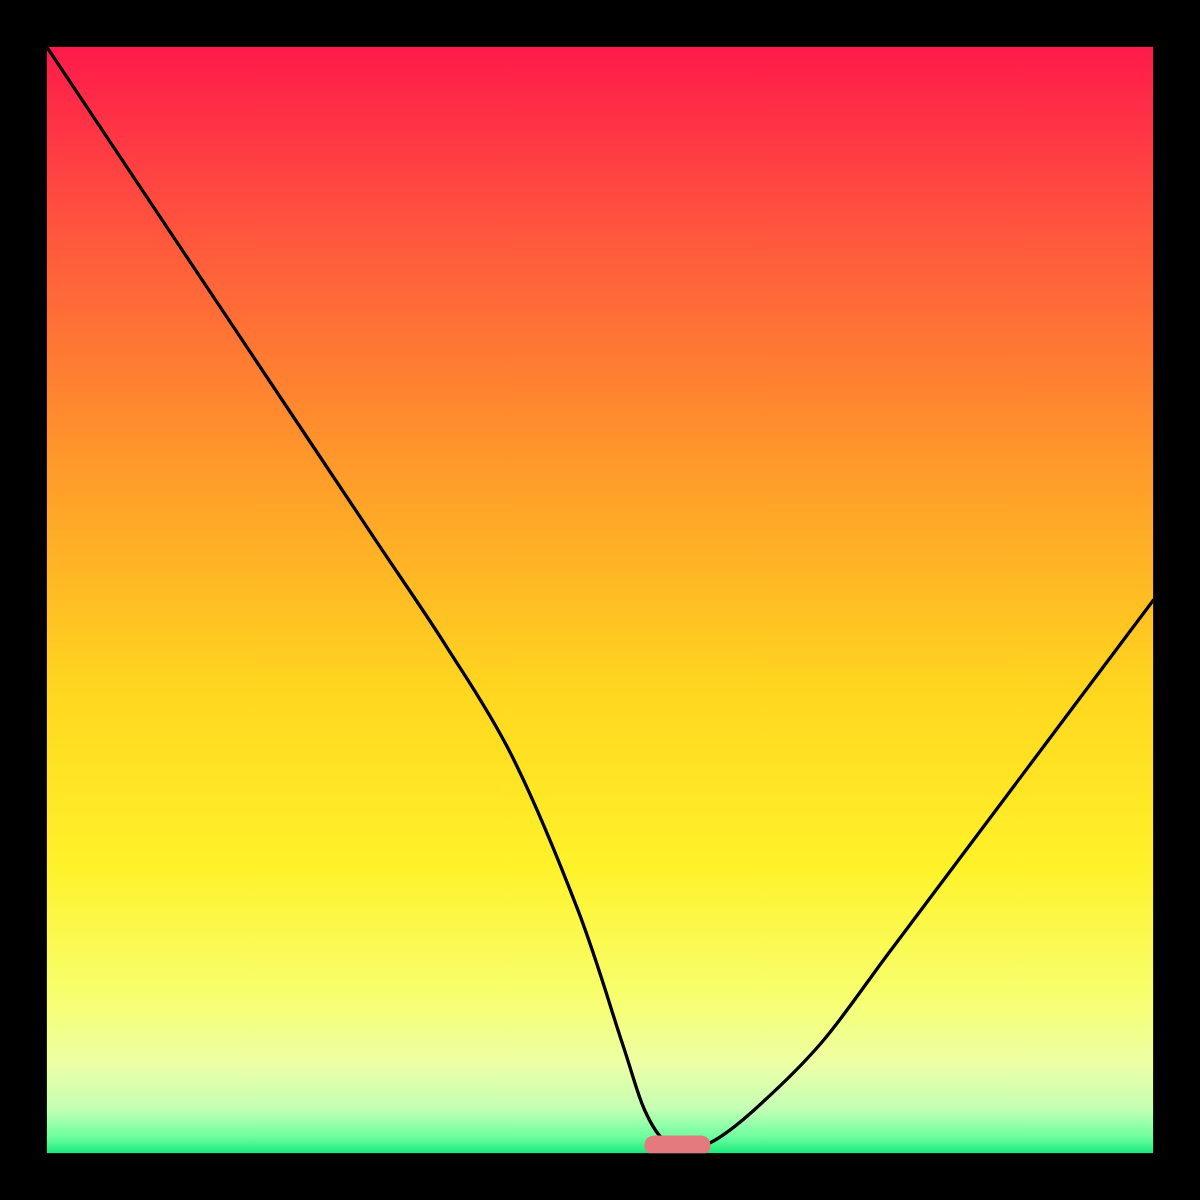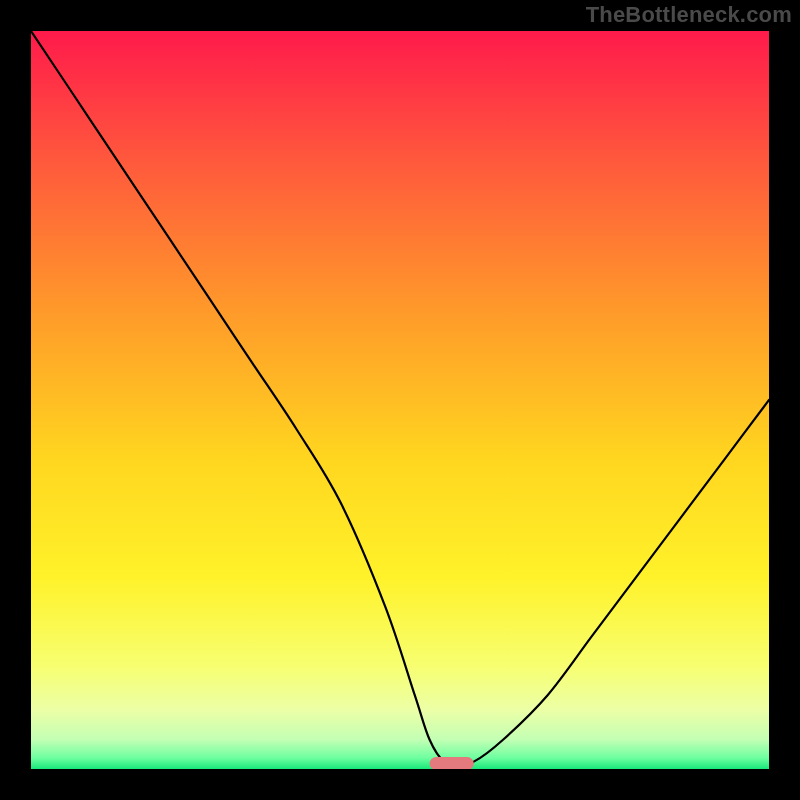--- a/index.html
+++ b/index.html
@@ -39,21 +39,20 @@
     position: absolute;
     left: 0; top: 0;
     width: 738px;
     height: 738px;
   }
 </style>
 </head>
 <body>
 
 <div class="frame">
-  <div class="watermark">TheBottleneck.com</div>
   <div class="plot-area">
     <svg class="bg" viewBox="0 0 738 738" preserveAspectRatio="none">
       <defs>
         <linearGradient id="bgGrad" x1="0" y1="0" x2="0" y2="1">
             <stop offset="0.00%" stop-color="#ff1a4b"></stop>
             <stop offset="18.00%" stop-color="#ff5a3c"></stop>
             <stop offset="38.00%" stop-color="#ff9a2a"></stop>
             <stop offset="58.00%" stop-color="#ffd61f"></stop>
             <stop offset="74.00%" stop-color="#fff22a"></stop>
             <stop offset="86.00%" stop-color="#f7ff70"></stop>

